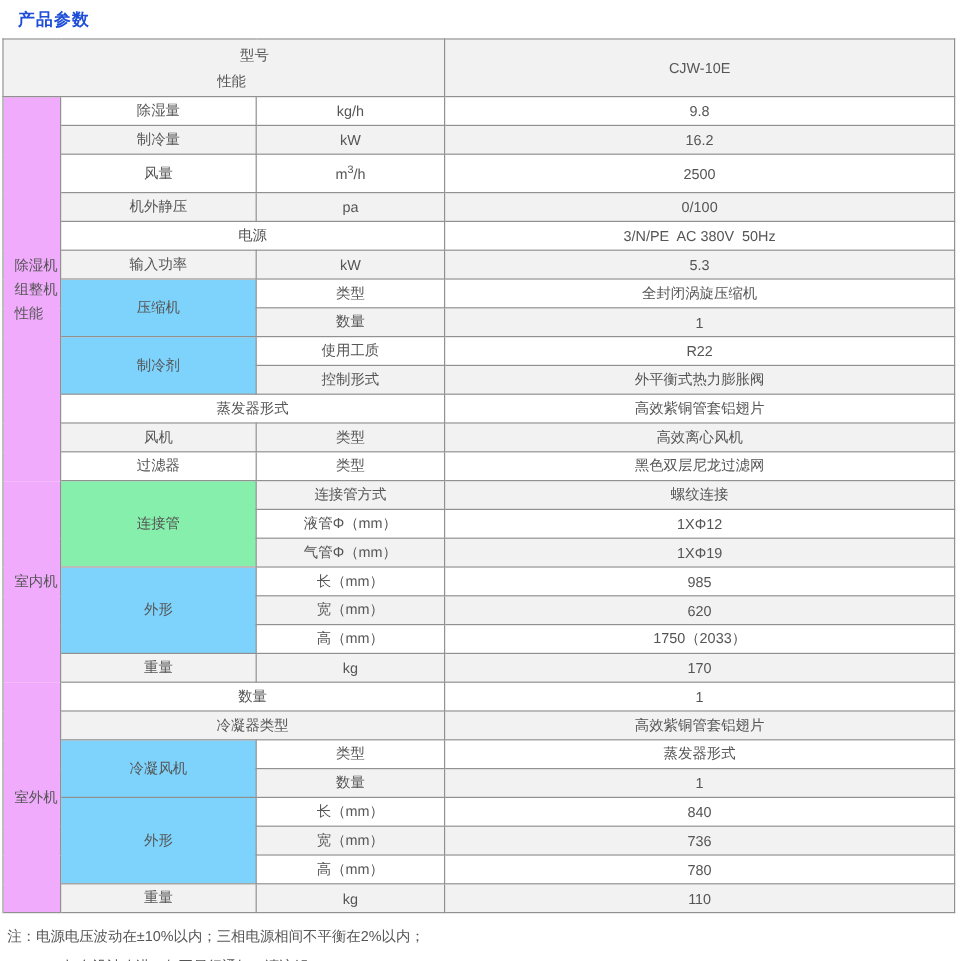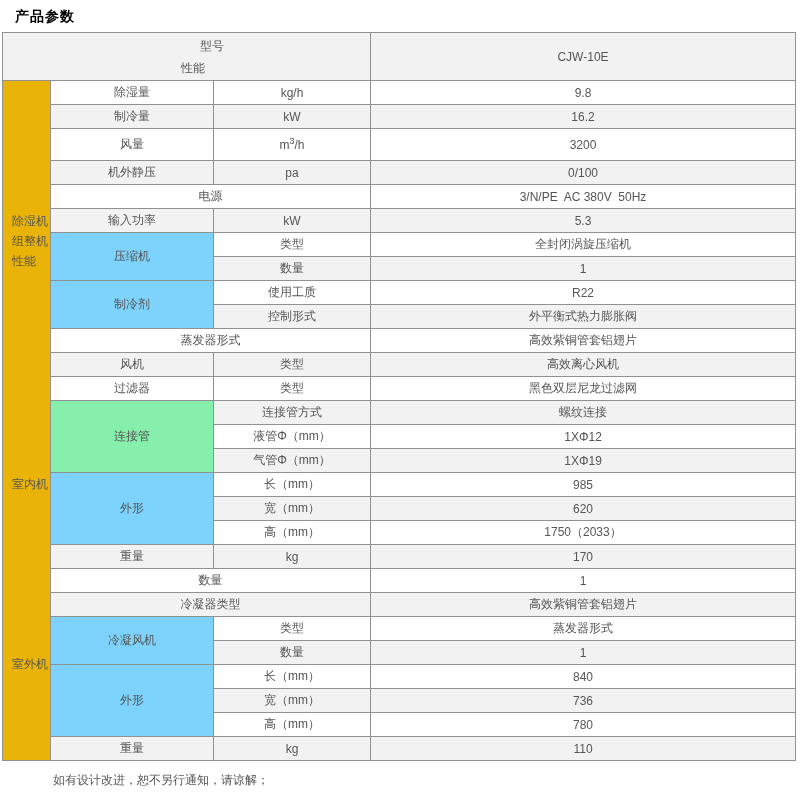--- a/index.html
+++ b/index.html
@@ -2,21 +2,21 @@
 <html><head>
 <meta charset="utf-8">
 <style>
   html,body{margin:0;padding:0;}
   body{
     width:800px;height:801px;overflow:hidden;background:#ffffff;
     font-family:"Liberation Sans","DejaVu Sans",sans-serif;
     color:#555555;
   }
   .page-title{
-    font-size:14px;font-weight:bold;color:#000000;
+    font-size:14px;font-weight:bold;color:#1d4ed8;
     margin:8px 0 6px 15px;letter-spacing:1px;
   }
   table.spec{
     border-collapse:collapse;table-layout:fixed;
     margin-left:2px;width:793px;
     border:1px solid #919191;
   }
   table.spec td{
     border:1px solid #919191;
     font-size:12px;color:#555555;
@@ -25,21 +25,21 @@
   }
   tr{height:24px;}
   tr.hdr{height:48px;}
   tr.tall{height:32px;}
   tr.g td{background:#f2f2f2;}
   
   table.spec td.bgw{background:#7dd3fc;}
   table.spec td.bgg{background:#86efac;}
   
   table.spec td.side{
-    border-top:none;border-bottom:none;background:#eab308;
+    border-top:none;border-bottom:none;background:#f0abfc;
     text-align:left;padding-left:9px;white-space:nowrap;
   }
   td.side .vline{line-height:20px;}
   td.sidetop{vertical-align:top;padding-top:30px;}
   
   td.hcell{text-align:left;vertical-align:top;padding-top:7px;}
   td.hcell .hl1{padding-left:51px;line-height:22px;}
   td.hcell .hl2{padding-left:13px;line-height:22px;}
   
   td.o20{text-align:left;padding-left:20px;}
@@ -89,21 +89,21 @@
     <td>9.8</td>
   </tr>
   <tr class="g">
     <td>制冷量</td>
     <td>kW</td>
     <td>16.2</td>
   </tr>
   <tr class="tall">
     <td>风量</td>
     <td class="uleft"><span>m</span><span class="sup">3</span><span>/h</span></td>
-    <td>3200</td>
+    <td>2500</td>
   </tr>
   <tr class="g">
     <td>机外静压</td>
     <td class="uleft">pa</td>
     <td>0/100</td>
   </tr>
   <tr>
     <td class="o33" colspan="2">电源</td>
     <td class="pre">3/N/PE  AC 380V  50Hz</td>
   </tr>
@@ -211,14 +211,15 @@
   </tr>
   <tr class="g">
     <td class="o36">重量</td>
     <td>kg</td>
     <td>110</td>
   </tr>
 </tbody>
   </table>
 
 <div class="notes">
+  <div class="note-line1">注：电源电压波动在±10%以内；三相电源相间不平衡在2%以内；</div>
   <div class="note-line2">如有设计改进，恕不另行通知，请谅解；</div>
 </div>
 
 </body></html>

